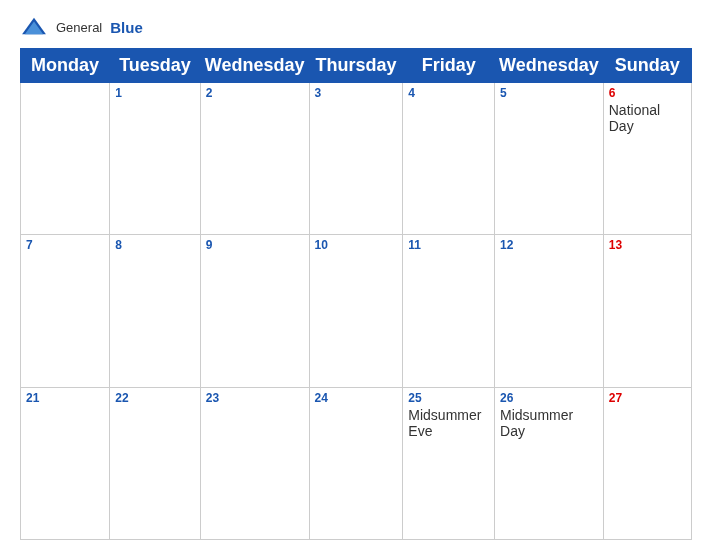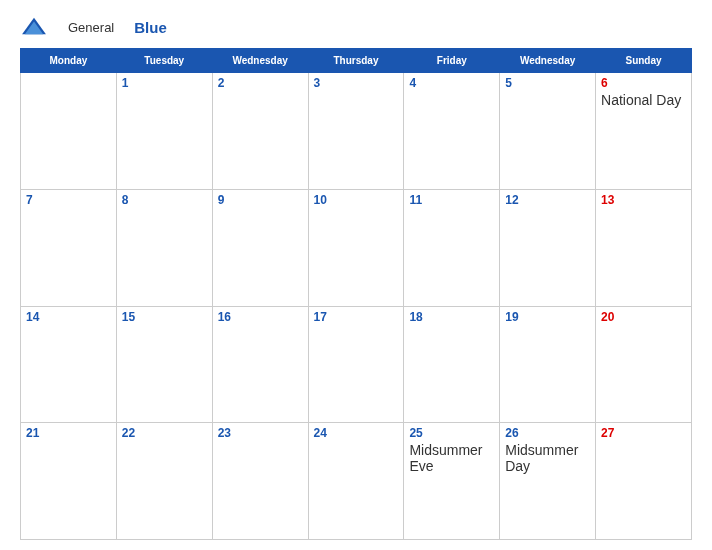--- a/index.html
+++ b/index.html
@@ -16,21 +16,21 @@
     .header {
       width: 100%;
       display: flex;
       justify-content: space-between;
       align-items: center;
       padding: 6px 0 4px 0;
     }
     .logo {
       display: flex;
       align-items: center;
-      gap: 20px;
+      gap: 8px;
     }
     .logo-icon {
       width: 28px;
       height: 22px;
     }
     .title {
       font-size: 28px;
       color: #1a56b0;
       font-weight: normal;
       text-align: center;
@@ -44,21 +44,21 @@
     }
     .calendar {
       width: 100%;
       border-collapse: collapse;
       margin-top: 6px;
       flex: 1;
     }
     .calendar th {
       background-color: #1a56b0;
       color: #fff;
-      font-size: 10px;
+      font-size: 18px;
       font-weight: bold;
       padding: 6px 4px;
       text-align: center;
       border: 1px solid #1a56b0;
     }
     .calendar td {
       border: 1px solid #ccc;
       vertical-align: top;
       padding: 3px 5px;
       width: calc(100% / 7);
@@ -152,43 +152,20 @@
         </td>
         <td>
           <span class="day-num">12</span>
         </td>
         <td>
           <span class="day-num sunday">13</span>
         </td>
       </tr>
       <tr class="week-row">
         <td>
-          <span class="day-num">14</span>
-        </td>
-        <td>
-          <span class="day-num">15</span>
-        </td>
-        <td>
-          <span class="day-num">16</span>
-        </td>
-        <td>
-          <span class="day-num">17</span>
-        </td>
-        <td>
-          <span class="day-num">18</span>
-        </td>
-        <td>
-          <span class="day-num">19</span>
-        </td>
-        <td>
-          <span class="day-num sunday">20</span>
-        </td>
-      </tr>
-      <tr class="week-row">
-        <td>
           <span class="day-num">21</span>
         </td>
         <td>
           <span class="day-num">22</span>
         </td>
         <td>
           <span class="day-num">23</span>
         </td>
         <td>
           <span class="day-num">24</span>

